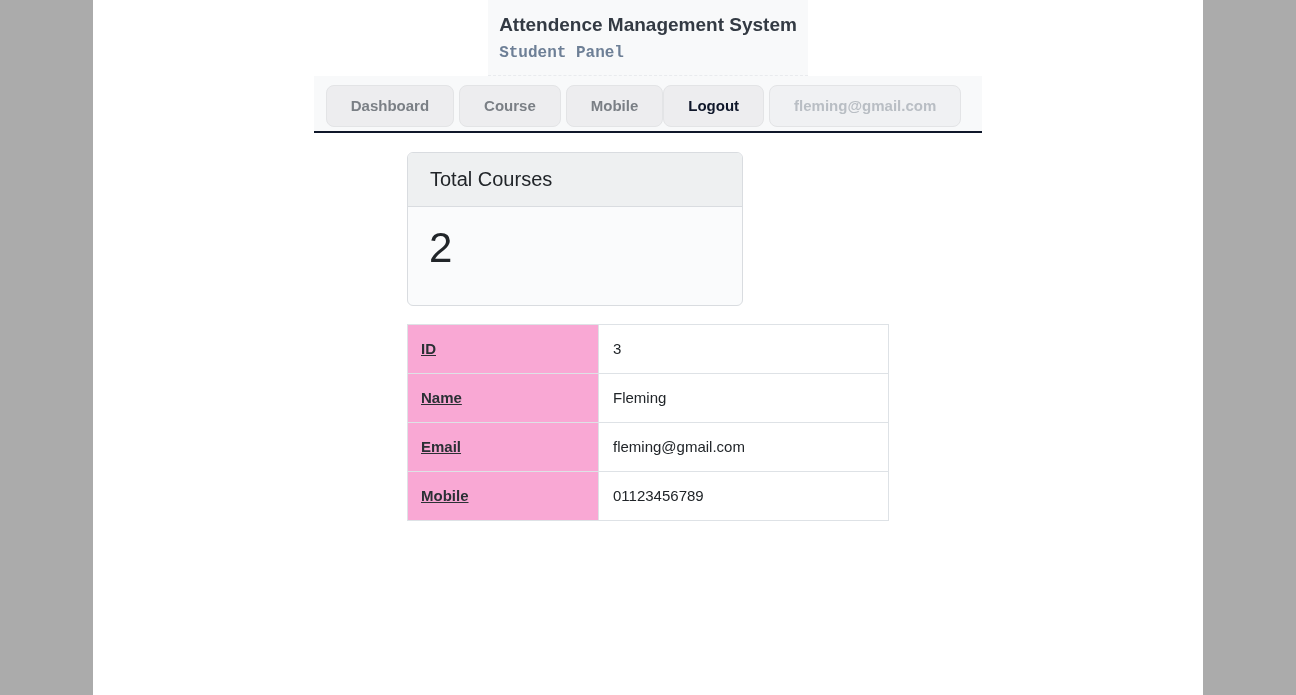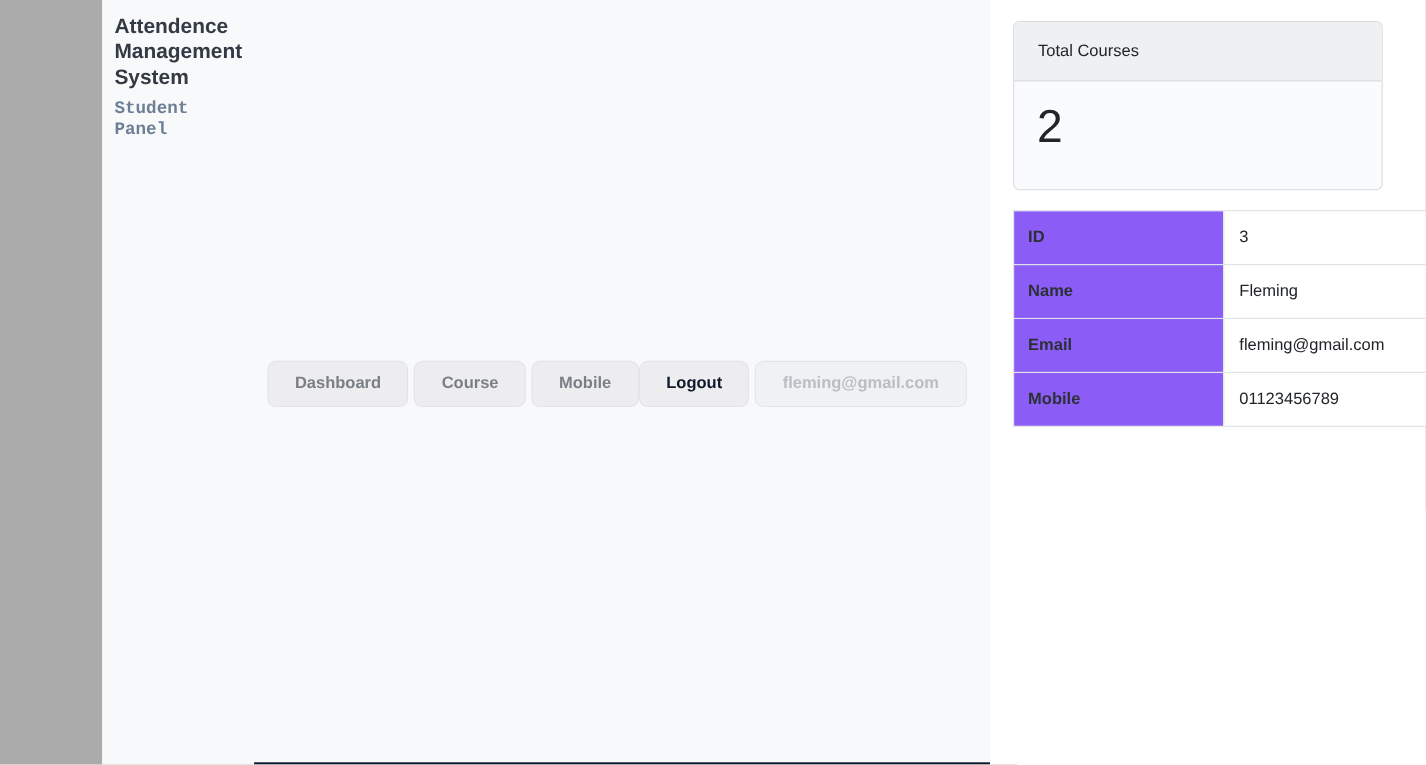--- a/index.html
+++ b/index.html
@@ -10,21 +10,22 @@
     background: #ababab;
     font-family: "Liberation Sans", sans-serif;
     overflow: hidden;
   }
   .page {
     width: 1110px;
     height: 695px;
     margin: 0 auto;
     background: #ffffff;
     display: flex;
-    flex-direction: row;
+    flex-direction: column;
+    align-items: center;
   }
 
   
   .app-header {
     background: #f8f9fa;
     padding: 13px 11px 12px 11px;
     border-bottom: 1px dashed #e9ebee;
   }
   .app-title {
     margin: 0;
@@ -79,21 +80,21 @@
     width: 336px;
     background: #fafbfc;
     border: 1px solid #d9dce0;
     border-radius: 6px;
     overflow: hidden;
   }
   .card-header {
     background: #eef0f1;
     border-bottom: 1px solid #d9dce0;
     padding: 16px 22px;
-    font-size: 15px;
+    font-size: 20px;
     color: #212529;
     line-height: 21px;
   }
   .card-body {
     padding: 16px 21px 32px 21px;
     font-size: 42px;
     line-height: 50px;
     color: #212529;
   }
 
@@ -106,24 +107,25 @@
   .info-table th, .info-table td {
     border: 1px solid #dee2e6;
     font-size: 15px;
     line-height: 20px;
     text-align: left;
     vertical-align: middle;
     overflow: hidden;
   }
   .info-table th {
     width: 191px;
-    background: #8b5cf6;
+    background: #f9a8d4;
     color: #2b3035;
     font-weight: bold;
     padding: 14px 13px;
+    text-decoration: underline;
   }
   .info-table td {
     width: 290px;
     background: #ffffff;
     color: #212529;
     font-weight: normal;
     padding: 14px 14px;
   }
 </style>
 </head>

